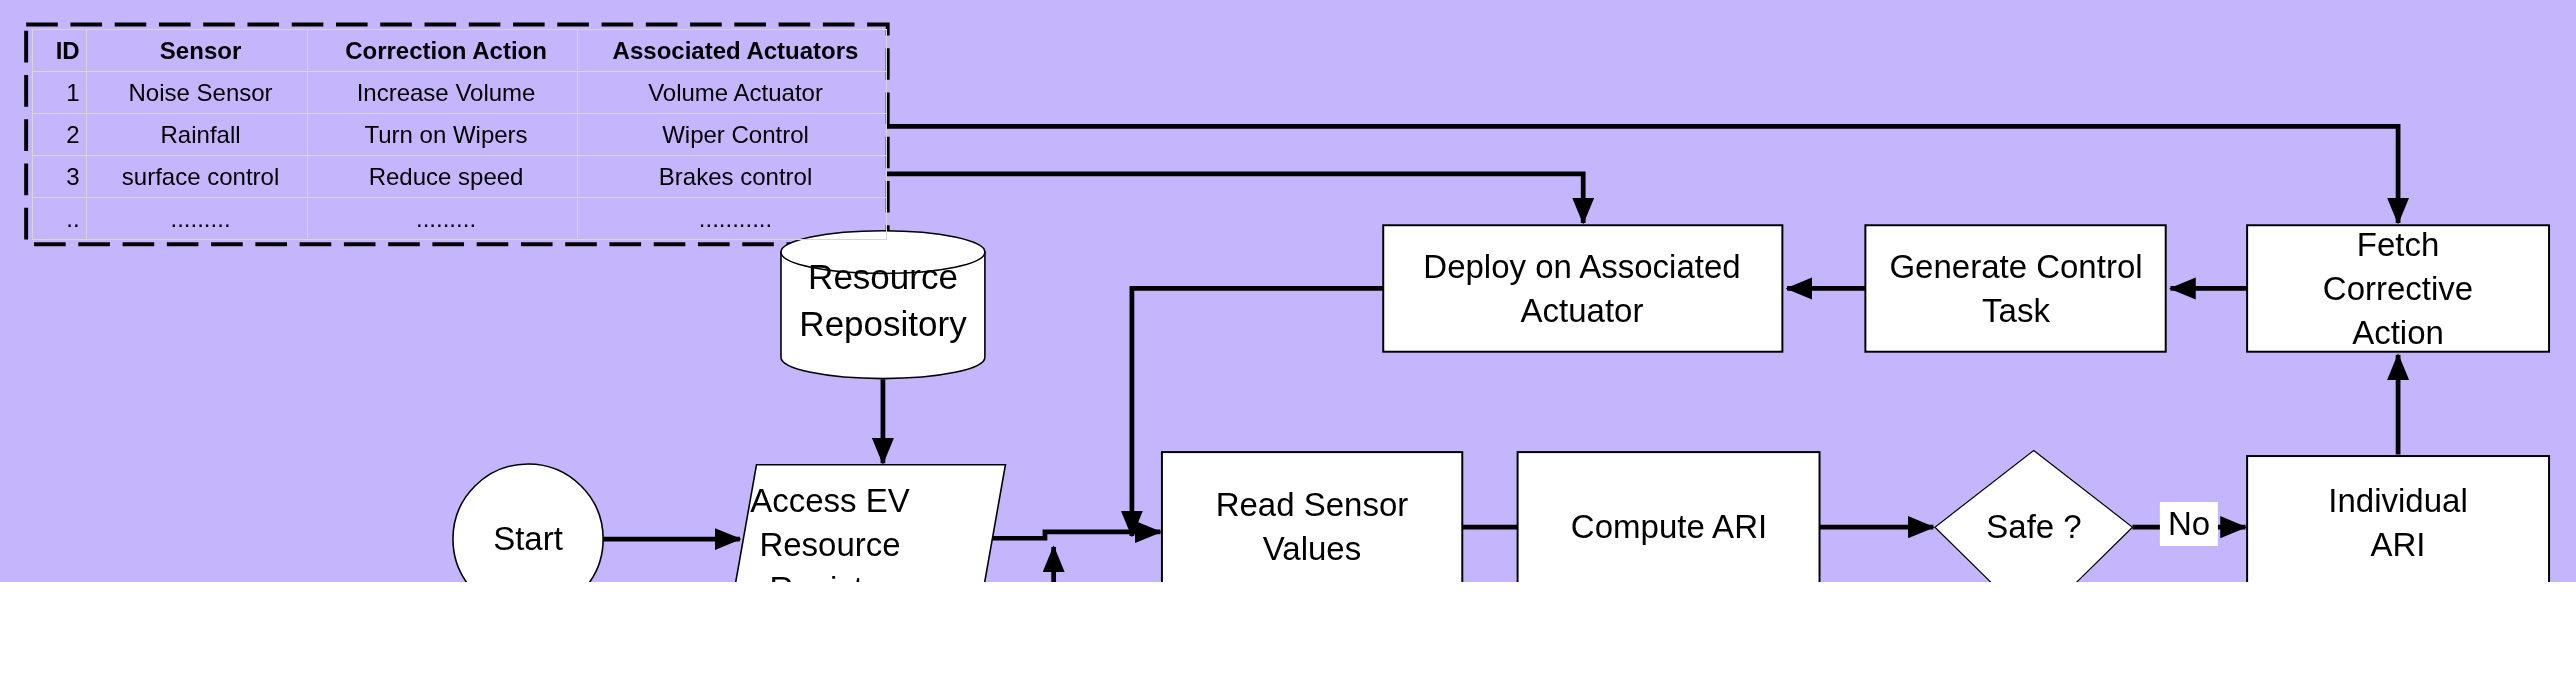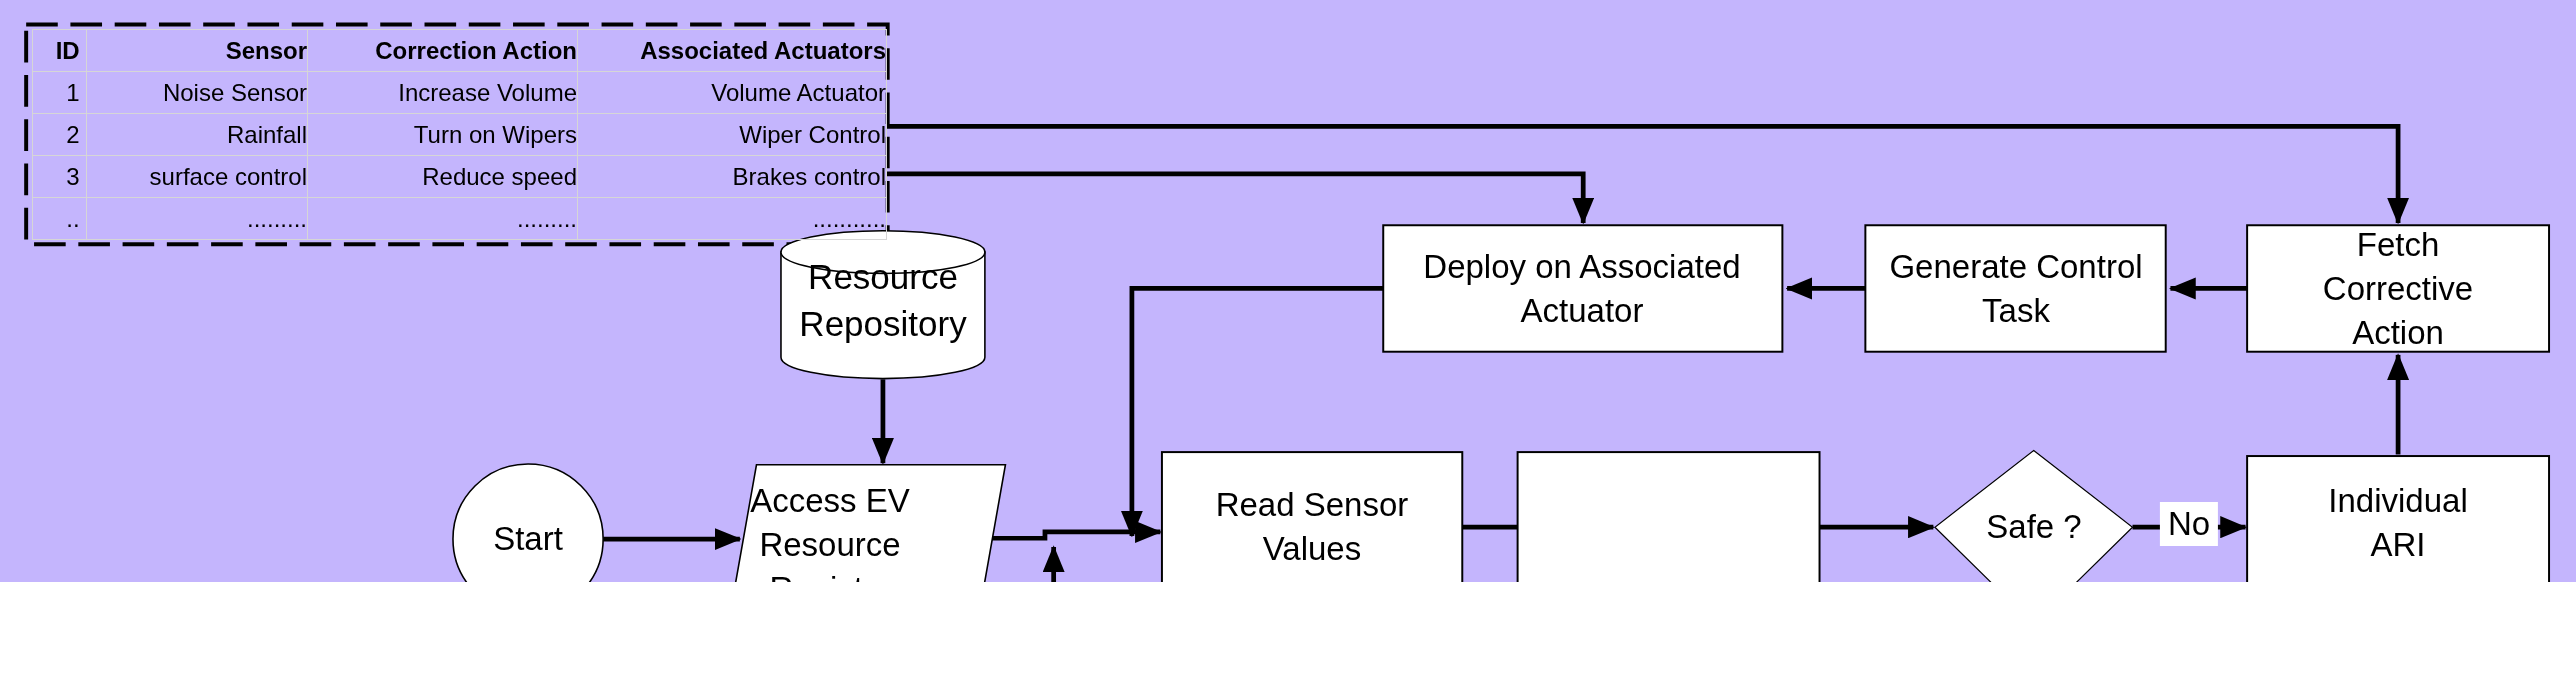--- a/index.html
+++ b/index.html
@@ -7,21 +7,21 @@
           font-family:"Liberation Sans", sans-serif;color:#000;}
   #wires{position:absolute;left:0;top:0;width:2576px;height:690px;}
   .lbl{position:absolute;transform:translate(-50%,-50%);text-align:center;
        white-space:pre-line;font-size:33px;line-height:44px;color:#000;}
   .lbl.small{font-size:30px;line-height:35px;}
   .lbl.cyl{font-size:35px;line-height:47px;}
   .lbl.onwire{background:#ffffff;padding:0 8px;white-space:pre;}
   #tblwrap{position:absolute;left:32px;top:29px;}
   table.sensors{border-collapse:collapse;table-layout:fixed;}
   table.sensors td,table.sensors th{border:1.6px solid #d6d6d6;height:42px;box-sizing:border-box;
-       font-size:24px;padding:0 0 0 7.1px;text-align:right;vertical-align:middle;overflow:hidden;}
+       font-size:24px;padding:0 0 0 7.1px;text-align:center;vertical-align:middle;overflow:hidden;}
   table.sensors th{font-weight:bold;}
   table.sensors .idcol{text-align:right;padding:0 6.3px 0 0;}
   .c0{width:54px;} .c1{width:221px;} .c2{width:270px;} .c3{width:309px;}
 </style>
 </head>
 <body>
 
 <div id="canvas">
 
   <svg id="wires" viewBox="0 0 3259 873">
@@ -100,20 +100,21 @@
   </div>
 
   <div class="lbl" style="left:528px;top:539px;">Start</div>
   <div class="lbl cyl" style="left:883px;top:300px;">Resource
 Repository</div>
   <div class="lbl" style="left:830px;top:545px;text-align:center;">Access EV
 Resource
 Registry</div>
   <div class="lbl" style="left:1312px;top:527px;">Read Sensor
 Values</div>
+  <div class="lbl" style="left:1669px;top:527px;">Compute ARI</div>
   <div class="lbl" style="left:2034px;top:527px;">Safe ?</div>
   <div class="lbl onwire" style="left:2189px;top:524px;">No</div>
   <div class="lbl" style="left:2398px;top:523px;">Individual ARI</div>
   <div class="lbl" style="left:2398px;top:289px;">Fetch Corrective
 Action</div>
   <div class="lbl" style="left:1582px;top:289px;">Deploy on Associated
 Actuator</div>
   <div class="lbl" style="left:2016px;top:289px;">Generate Control
 Task</div>
 

